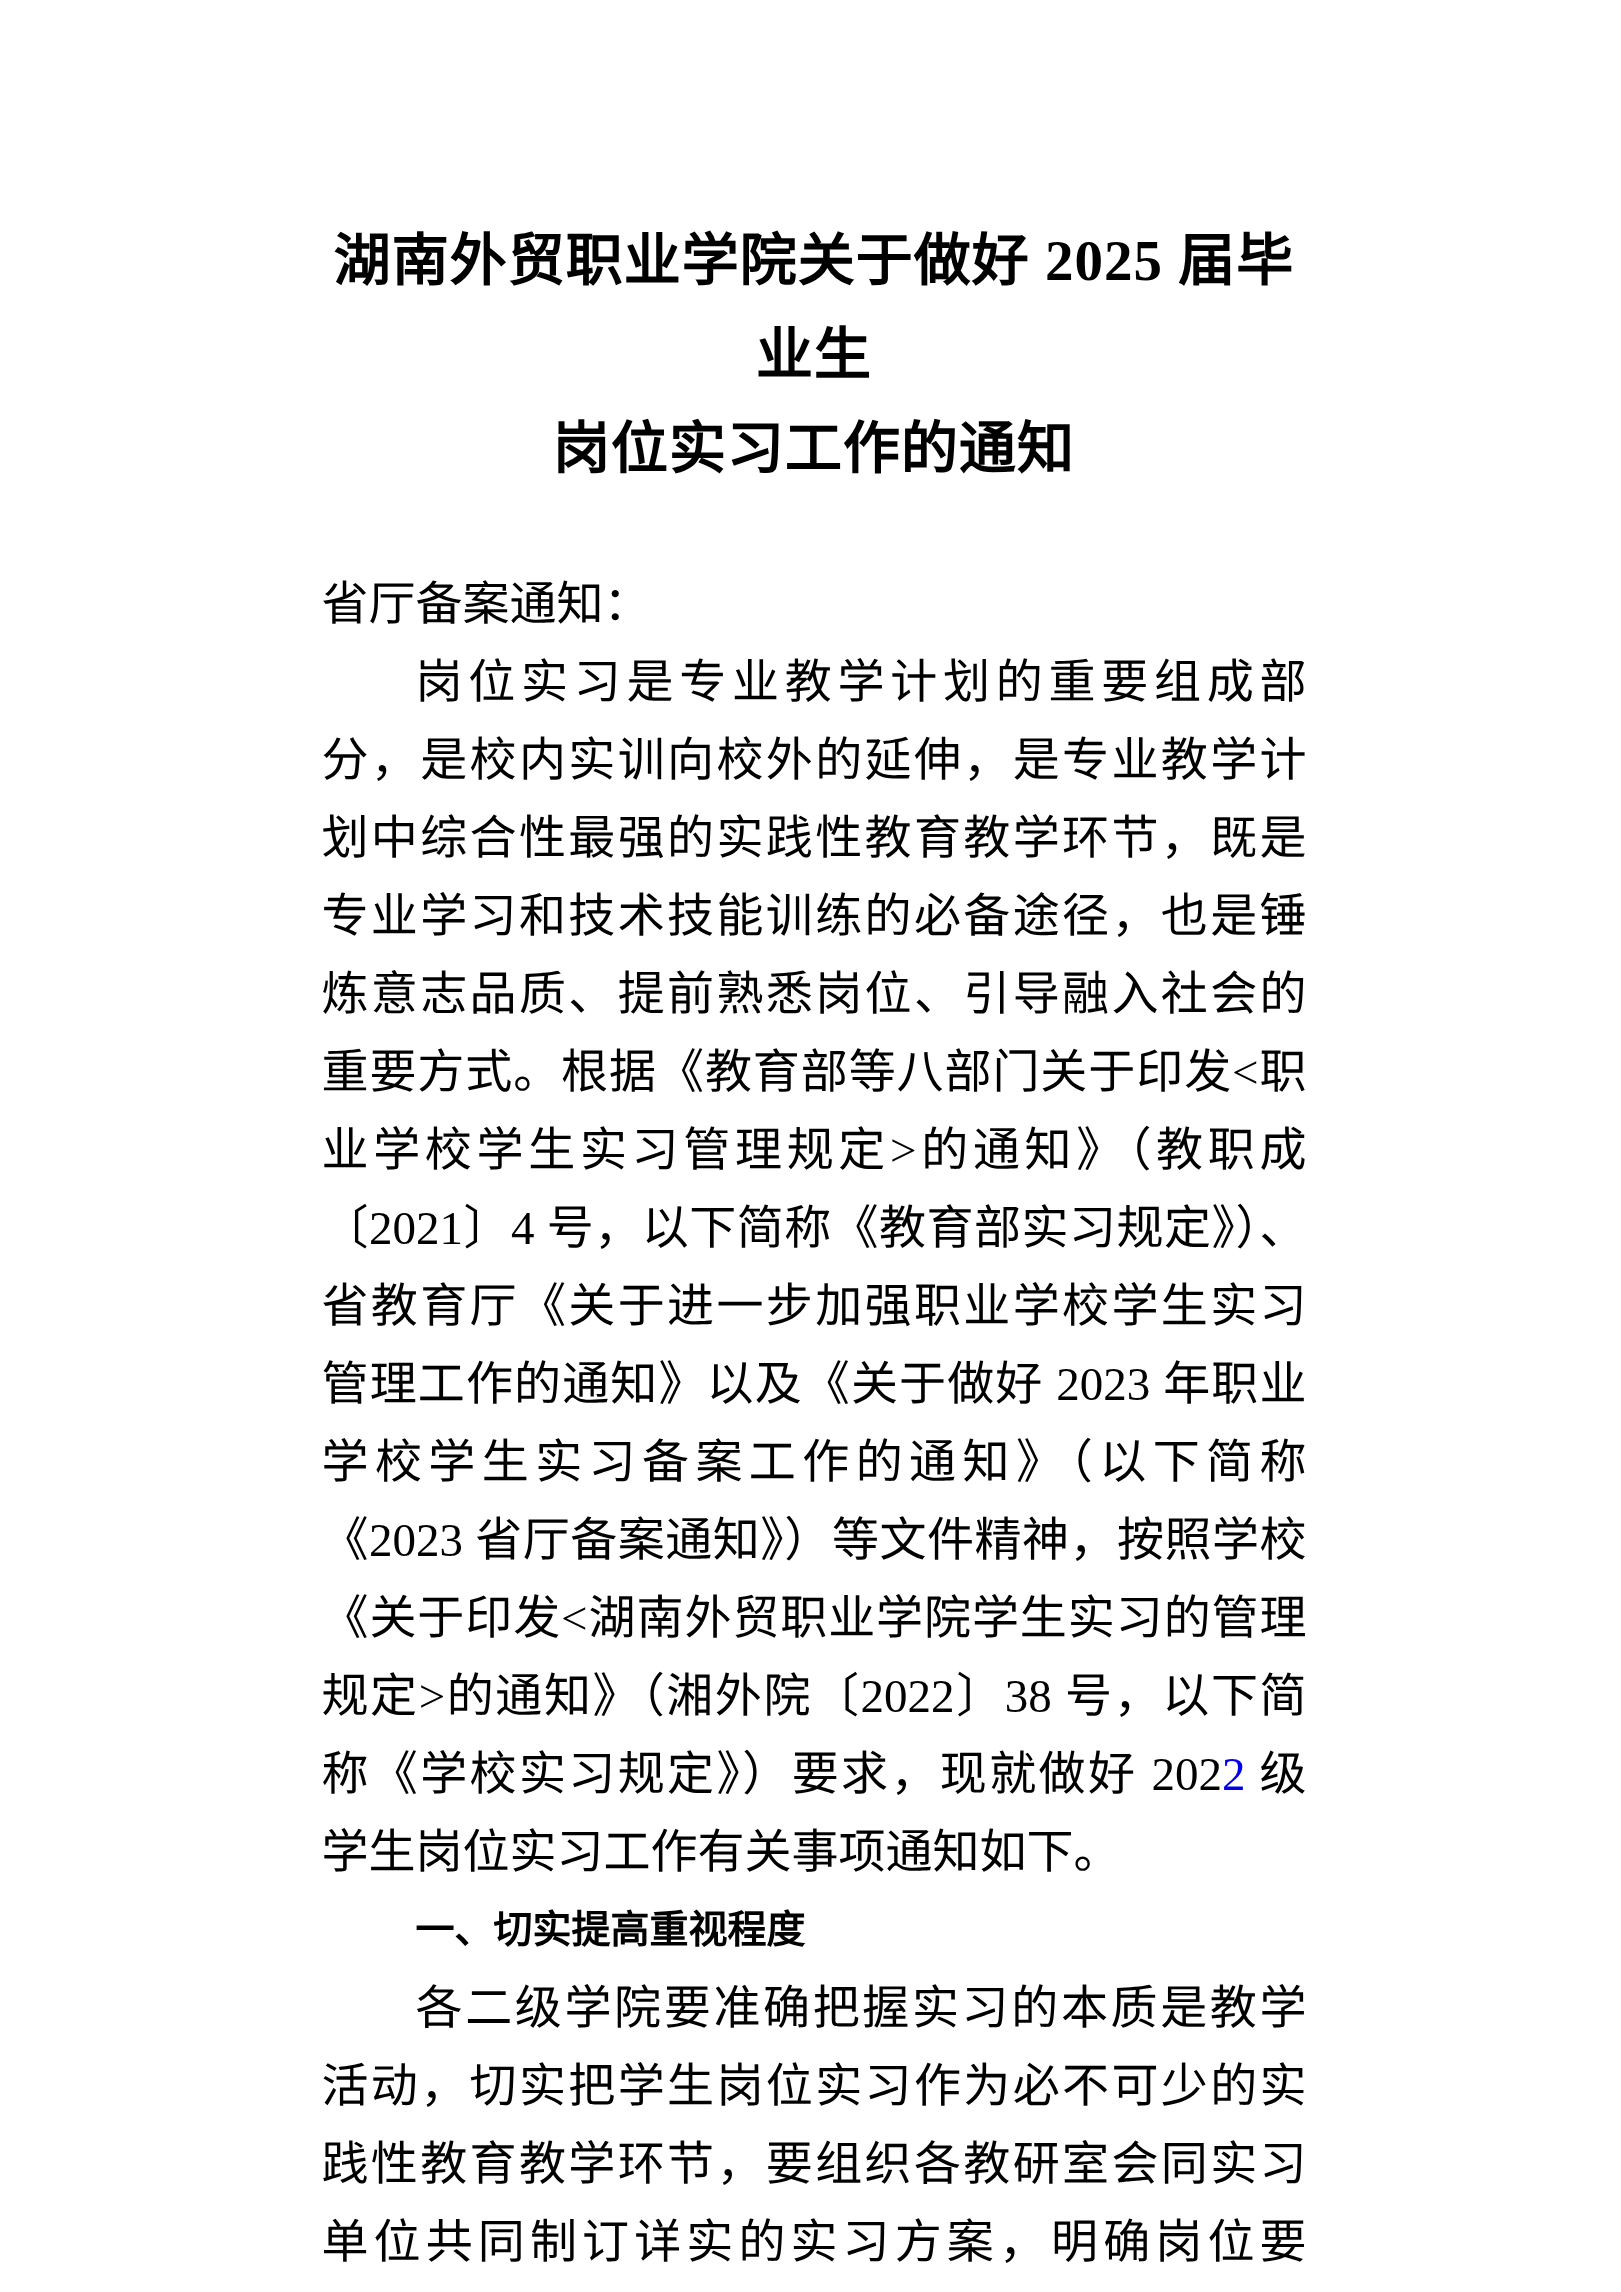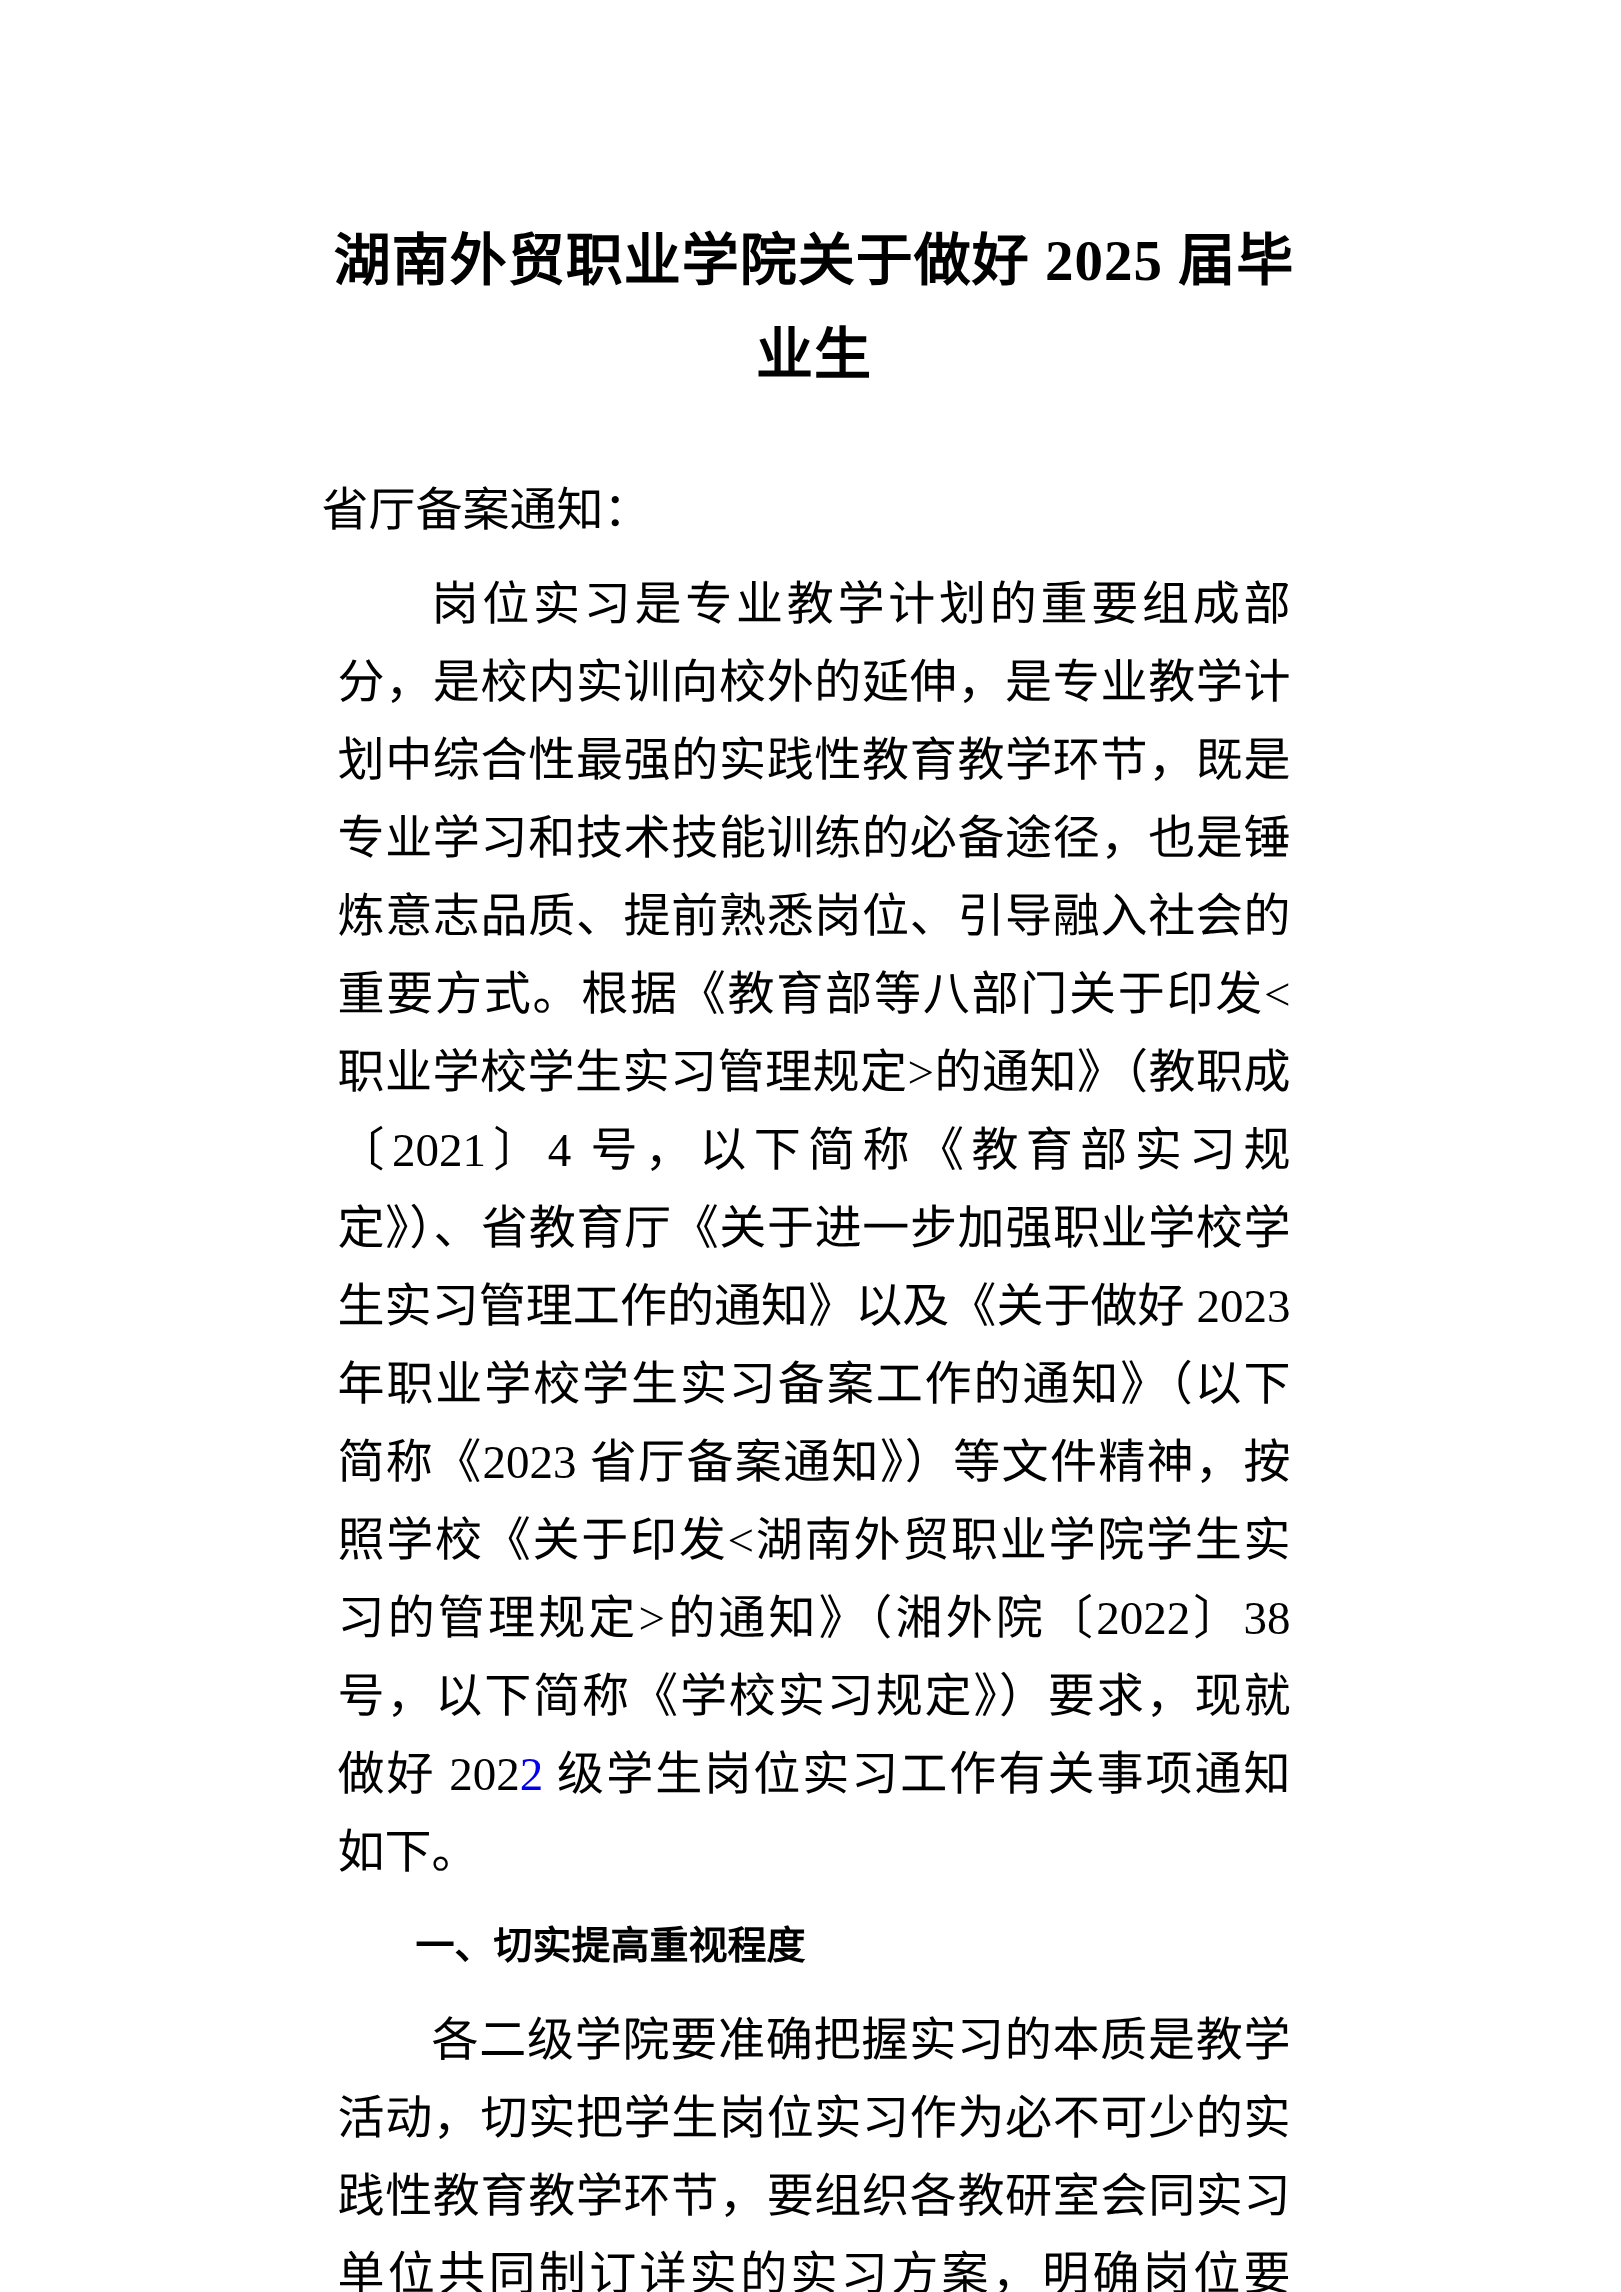--- a/index.html
+++ b/index.html
@@ -33,21 +33,21 @@
   .doc-title .title-line { display: block; }
   .doc-body {
     margin-top: 69px;
     font-family: "Liberation Serif", "DejaVu Serif", serif;
     font-size: 47px;
     line-height: 78px;
     text-align: justify;
     color: var(--text);
   }
   .salutation { margin: 0; text-indent: 0; }
-  .para { margin: 16px; text-indent: 94px; }
+  .para { margin: 0; text-indent: 94px; }
   .section-heading {
     margin: 0;
     font-family: "Liberation Sans", "DejaVu Sans", sans-serif;
     font-weight: 700;
     font-size: 39px;
     line-height: 78px;
     text-indent: 94px;
     text-align: left;
   }
   .blue-digit { color: var(--highlight-blue); }
@@ -63,20 +63,21 @@
     color: var(--note-red);
   }
 </style>
 </head>
 <body>
 
 <div class="page">
 
   <h1 class="doc-title">
     <span class="title-line">湖南外贸职业学院关于做好 2025 届毕业生</span>
+    <span class="title-line">岗位实习工作的通知</span>
   </h1>
 
   <div class="doc-body">
 
     <p class="salutation">省厅备案通知：</p>
 
     <p class="para"><span>岗位实习是专业教学计划的重要组成部分，是校内实训向校外的延伸，是专业教学计划中综合性最强的实践性教育教学环节，既是专业学习和技术技能训练的必备途径，也是锤炼意志品质、提前熟悉岗位、引导融入社会的重要方式。根据《教育部等八部门关于印发&lt;职业学校学生实习管理规定&gt;的通知》（教职成〔2021〕4 号，以下简称《教育部实习规定》）、省教育厅《关于进一步加强职业学校学生实习管理工作的通知》以及《关于做好 2023 年职业学校学生实习备案工作的通知》（以下简称《2023 省厅备案通知》）等文件精神，按照学校《关于印发&lt;湖南外贸职业学院学生实习的管理规定&gt;的通知》（湘外院〔2022〕38 号，以下简称《学校实习规定》）要求，现就做好 202</span><span class="blue-digit">2</span><span> 级学生岗位实习工作有关事项通知如下。</span></p>
 
     <p class="section-heading">一、切实提高重视程度</p>
 

